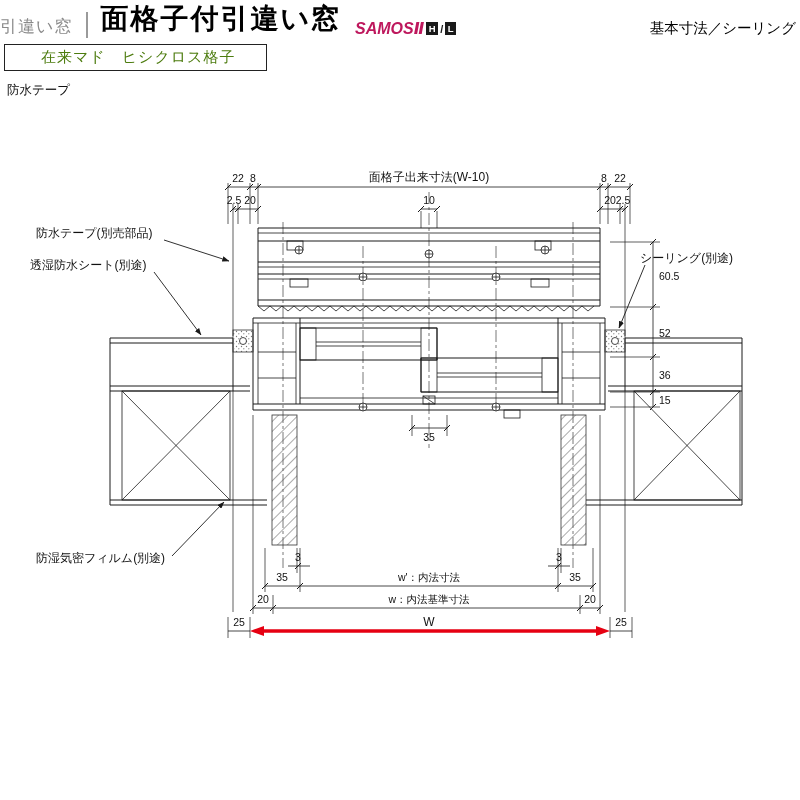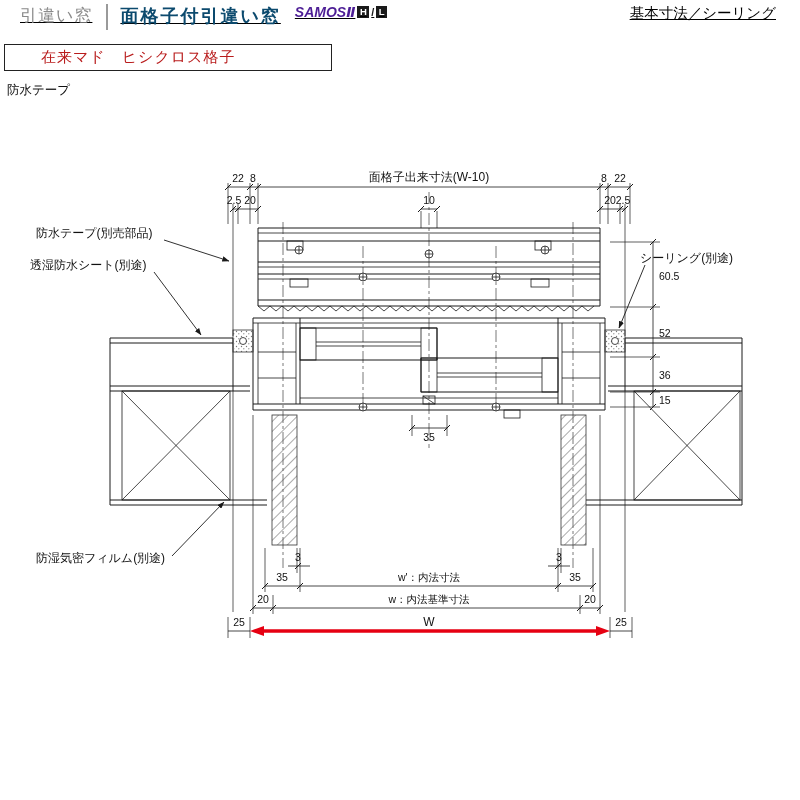--- a/index.html
+++ b/index.html
@@ -1,34 +1,34 @@
 <!DOCTYPE html>
 <html><head>
 <meta charset="utf-8">
 <style>
   * { margin:0; padding:0; box-sizing:border-box; }
   html,body { width:800px; height:800px; background:#fff;
               font-family:"Liberation Sans","DejaVu Sans",sans-serif; }
   .page { position:relative; width:800px; height:800px; background:#fff; overflow:hidden; }
 
   .topbar { position:absolute; top:4px; left:0; width:100%; height:34px;
-            display:flex; align-items:flex-start; padding:0 20px;text-decoration:underline; }
+            display:flex; align-items:flex-end; padding:0 0; }
   .cat   { font-size:17px; color:#8a8a8a; letter-spacing:1px; white-space:nowrap; }
   .vdiv  { width:2px; height:26px; background:#9a9a9a; margin:0 12px 0 14px; }
-  .title { font-size:18px; font-weight:700; color:#0c4a6e; letter-spacing:2px; white-space:nowrap; }
+  .title { font-size:28px; font-weight:700; color:#000000; letter-spacing:2px; white-space:nowrap; }
   .brand { display:flex; align-items:center; margin-left:14px; gap:2px; }
-  .brand-name  { font-size:14px; font-weight:700; font-style:italic; color:#4c1d95; }
+  .brand-name  { font-size:16px; font-weight:700; font-style:italic; color:#be185d; }
   .brand-badge { background:#1a1a1a; color:#fff; font-size:9.5px; font-weight:700;
                  padding:1.5px 2.5px; line-height:1; }
   .brand-slash { font-size:11px; font-weight:700; color:#1a1a1a; }
   .corner { margin-left:auto; font-size:14.5px; color:#000; padding-right:4px; white-space:nowrap; }
 
-  .subbox { position:absolute; left:4px; top:44px; width:328px; height:27px;
+  .subbox { position:absolute; left:4px; top:44px; width:263px; height:27px;
             border:1px solid #222; display:flex; align-items:center;
-            padding-left:36px; font-size:15px; color:#b91c1c; letter-spacing:1px; }
+            padding-left:36px; font-size:15px; color:#4d7c0f; letter-spacing:1px; }
   .viewlabel { position:absolute; left:7px; top:82px; font-size:12.5px; color:#111; }
 
   svg.drawing { position:absolute; left:0; top:0; }
   .ln  { stroke:#1a1a1a; stroke-width:1;   fill:none; }
   .th  { stroke:#1a1a1a; stroke-width:0.8; fill:none; }
   .dim { stroke:#1a1a1a; stroke-width:0.8; fill:none; }
   .ext { stroke:#1a1a1a; stroke-width:0.7; fill:none; }
   .tk  { stroke:#1a1a1a; stroke-width:1; }
   .cl  { stroke:#555;    stroke-width:0.8; stroke-dasharray:12 3 3 3; fill:none; }
   .dt  { font-size:10.5px; fill:#111; text-anchor:middle; }

